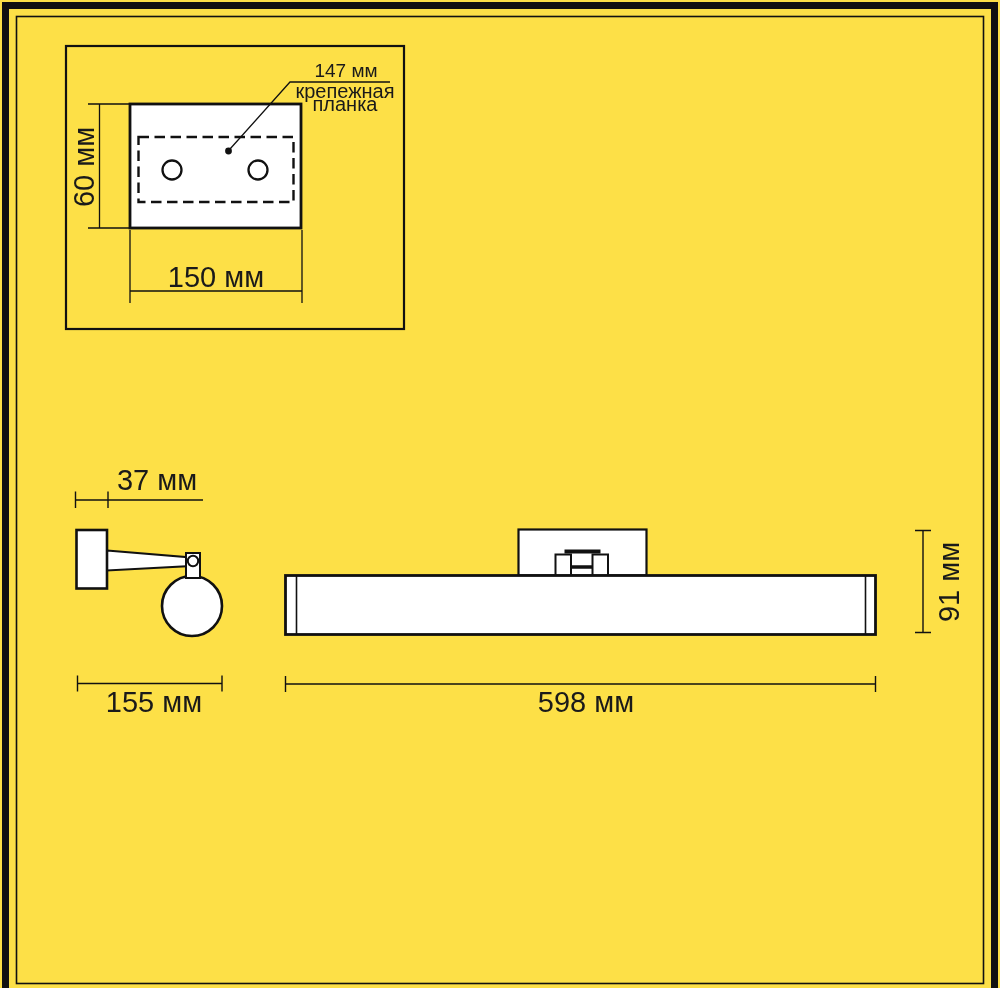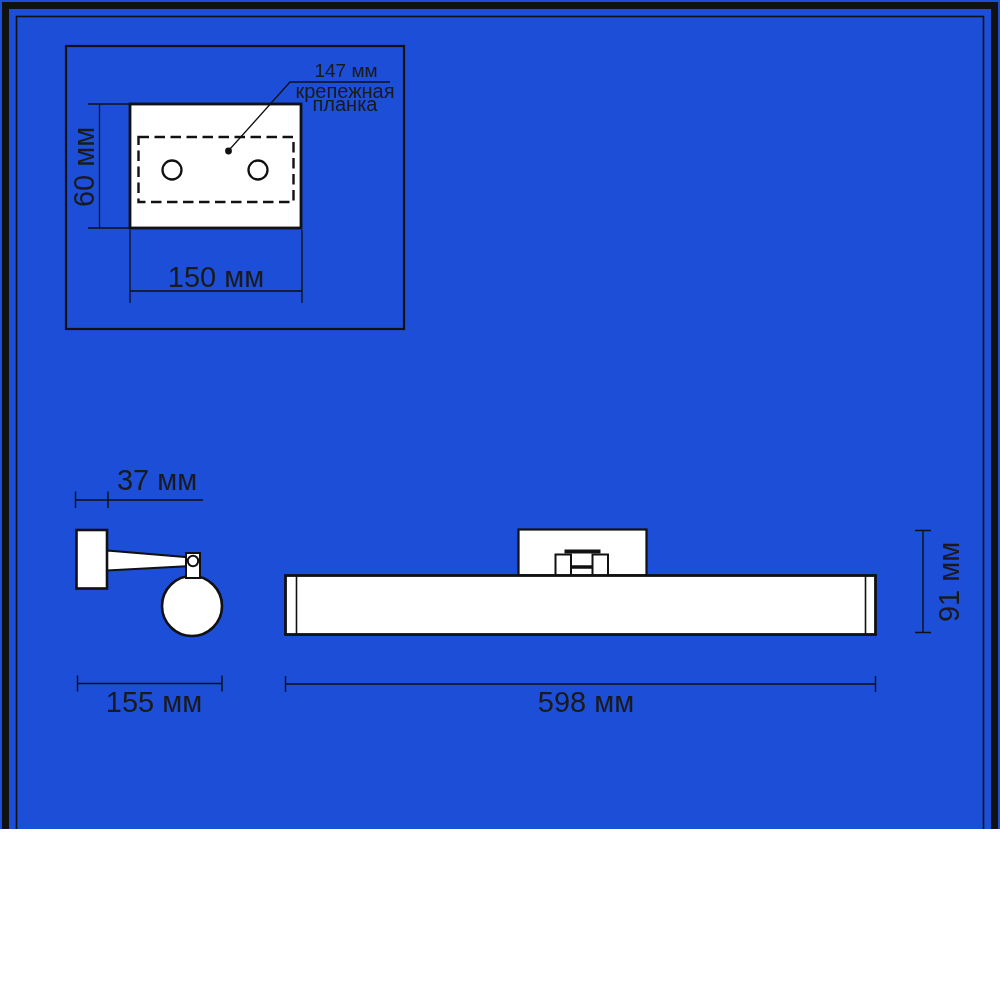--- a/index.html
+++ b/index.html
@@ -4,22 +4,22 @@
 <style>
   html, body {
     margin: 0;
     padding: 0;
     background: #ffffff;
     font-family: "Liberation Sans", sans-serif;
   }
   .canvas {
     position: relative;
     width: 1000px;
-    height: 829px;
-    background: #1d4ed8;
+    height: 988px;
+    background: #fde047;
     overflow: hidden;
   }
   svg { display: block; }
 
   .ln        { stroke: #111111; fill: none; }
   .fillwhite { fill: #ffffff; }
   .dot       { fill: #111111; stroke: none; }
 
   .dim-label {
     font-family: "Liberation Sans", sans-serif;

